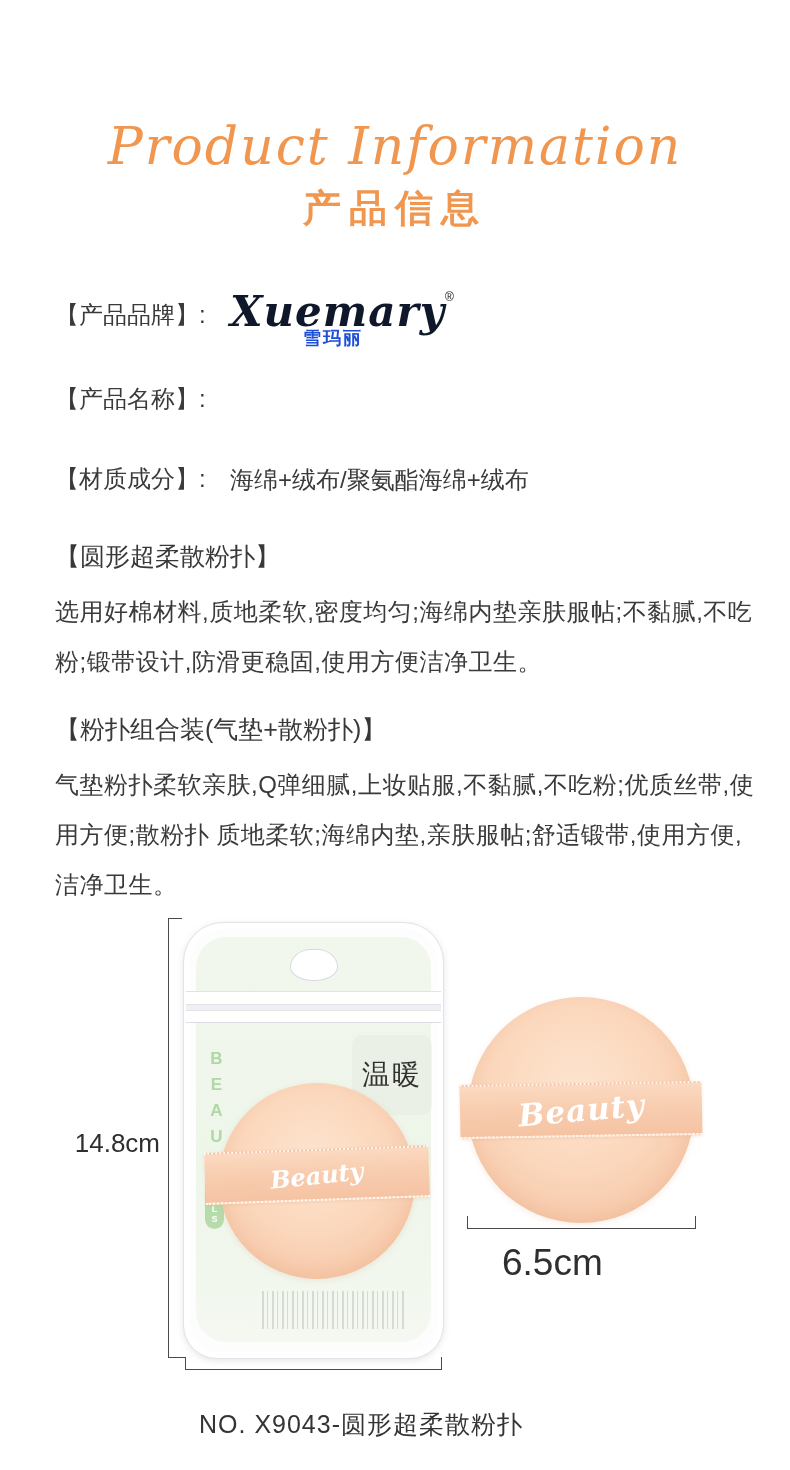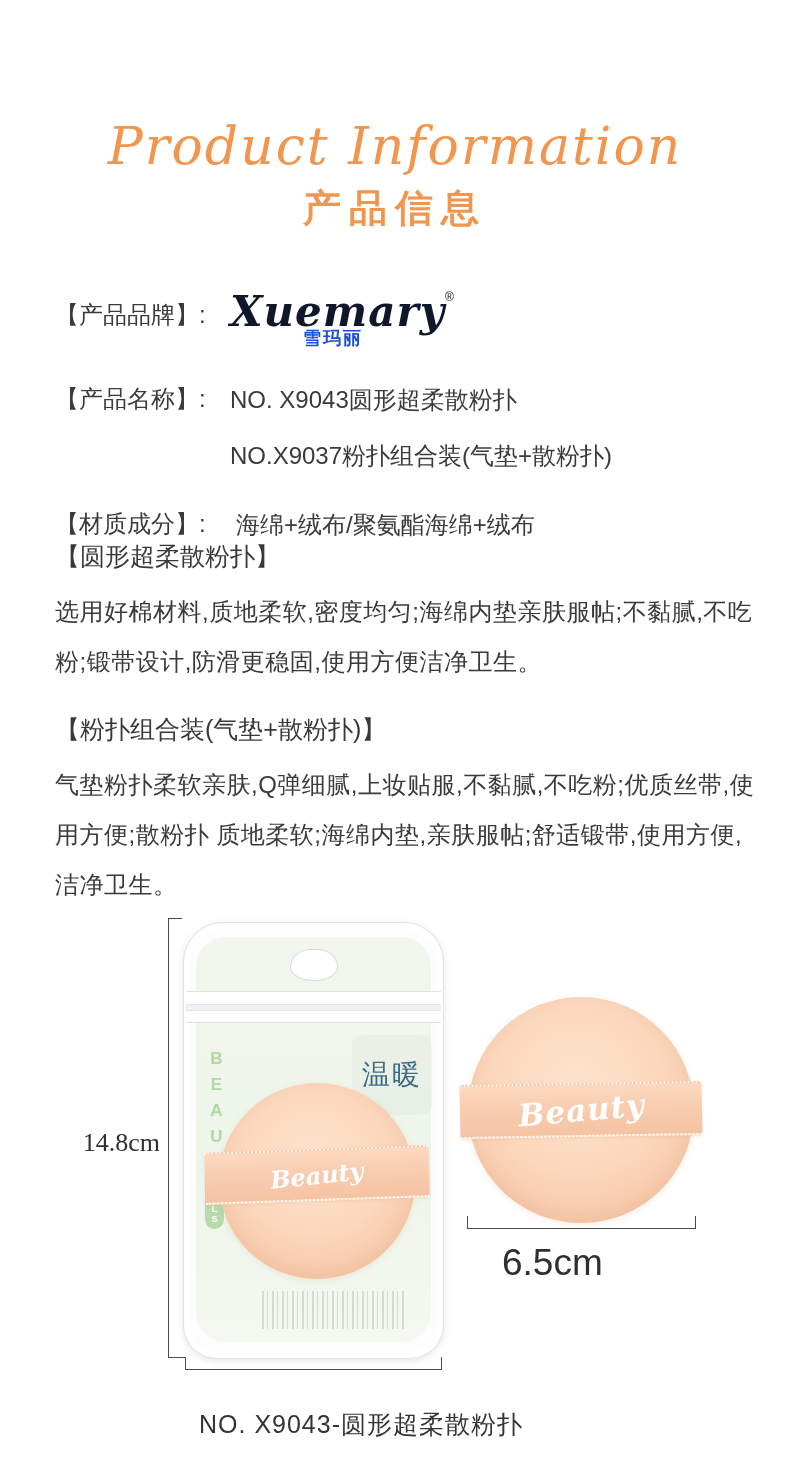--- a/index.html
+++ b/index.html
@@ -14,21 +14,21 @@
     font-size:52px;color:#f0964f;letter-spacing:2px;line-height:1.1;
   }
   .hdr-cn{
     margin-top:8px;font-size:38px;color:#f0964f;font-weight:700;letter-spacing:8px;
   }
   
   .info{position:absolute;left:55px;top:295px;width:700px;}
   .row{display:grid;grid-template-columns:175px 1fr;align-items:flex-start;}
   .row-brand{margin-bottom:26px;}
   .row-name{margin-bottom:17px;}
-  .row-material{margin-top:31px;gap:6px;}
+  .row-material{margin-top:44px;}
   .lbl{font-size:24px;color:#3a3a3a;white-space:nowrap;padding-top:4px;}
   .val{font-size:24px;color:#3a3a3a;line-height:34px;padding-top:4px;}
   .name-line2{margin-top:22px;}
   
   .logo{position:relative;display:inline-block;line-height:1;margin-top:-8px;}
   .logo-script{
     font-family:"DejaVu Serif", serif;font-style:italic;font-weight:700;
     font-size:42px;color:#0f172a;letter-spacing:1px;
   }
   .logo-reg{font-size:12px;vertical-align:top;color:#141414;font-style:normal;}
@@ -81,21 +81,21 @@
     position:absolute;left:21px;top:246px;width:19px;padding:5px 0;
     background:#b7dcab;border-radius:10px;text-align:center;
   }
   .tools-pill span{
     display:block;color:#ffffff;font-size:9px;font-weight:700;line-height:10px;
   }
   .stamp{
     position:absolute;left:168px;top:112px;width:80px;height:80px;
     background:rgba(224,229,220,0.45);border-radius:10px;
     display:flex;align-items:center;justify-content:center;
-    font-size:28px;color:#0c4a6e;letter-spacing:2px;opacity:0.8;
+    font-size:28px;color:#000000;letter-spacing:2px;opacity:0.8;
   }
   
   .puff{
     border-radius:50%;
     background:radial-gradient(circle at 48% 40%, #fde4cf 0%, #fbd8bd 45%, #f7c8a9 78%, #f3bfa0 100%);
     box-shadow:inset 0 -6px 14px rgba(228,168,128,0.25), 0 2px 6px rgba(210,160,120,0.18);
   }
   .puff-pkg{position:absolute;left:35px;top:160px;width:196px;height:196px;}
   .puff-main{position:absolute;left:468px;top:97px;width:226px;height:226px;}
   .ribbon{
@@ -138,24 +138,20 @@
     <div class="val">
       <div class="logo">
         <span class="logo-script">Xuemary</span><span class="logo-reg">®</span>
         <div class="logo-cn">雪玛丽</div>
       </div>
     </div>
   </div>
 
   <div class="row row-name">
     <div class="lbl">【产品名称】:</div>
-    <div class="val">
-      <div>NO. X9043圆形超柔散粉扑</div>
-      <div class="name-line2">NO.X9037粉扑组合装(气垫+散粉扑)</div>
-    </div>
   </div>
 
   <div class="row row-material">
     <div class="lbl">【材质成分】:</div>
     <div class="val">海绵+绒布/聚氨酯海绵+绒布</div>
   </div>
 
 </div>
 
 <div class="sections">
@@ -163,21 +159,21 @@
   <p class="sec-p">选用好棉材料,质地柔软,密度均匀;海绵内垫亲肤服帖;不黏腻,不吃粉;锻带设计,防滑更稳固,使用方便洁净卫生。</p>
   <div class="sec-h">【粉扑组合装(气垫+散粉扑)】</div>
   <p class="sec-p">气垫粉扑柔软亲肤,Q弹细腻,上妆贴服,不黏腻,不吃粉;优质丝带,使用方便;散粉扑 质地柔软;海绵内垫,亲肤服帖;舒适锻带,使用方便,洁净卫生。</p>
 </div>
 
 <div class="figure">
 
   <div class="mline" style="left:168px;top:18px;width:1px;height:440px;"></div>
   <div class="mline" style="left:168px;top:18px;width:14px;height:1px;"></div>
   <div class="mline" style="left:168px;top:457px;width:18px;height:1px;"></div>
-  <div class="dim" style="left:55px;top:228px;width:105px;text-align:right;font-family:Liberation Serif, serif;">14.8cm</div>
+  <div class="dim" style="left:55px;top:228px;width:105px;text-align:right;">14.8cm</div>
 
   <div class="package">
     <div class="pkg-inner"></div>
     <div class="hang-hole"></div>
     <div class="zip"></div>
     <div class="beauty-vert">BEAUTY</div>
     <div class="tools-pill">
         <span>T</span>
         <span>O</span>
         <span>O</span>

